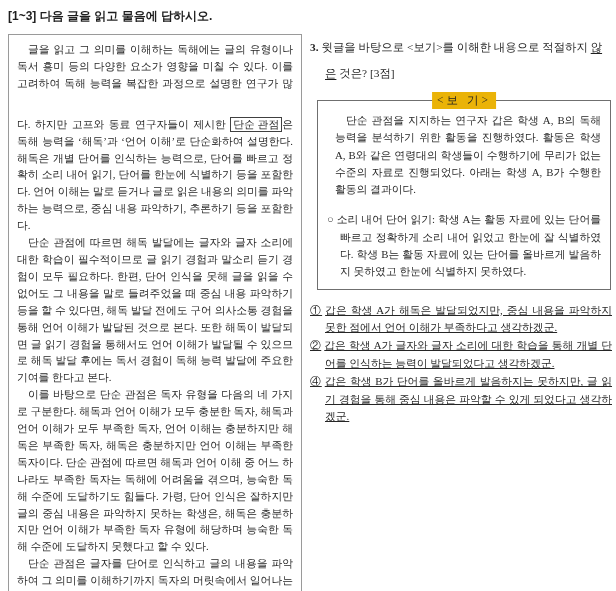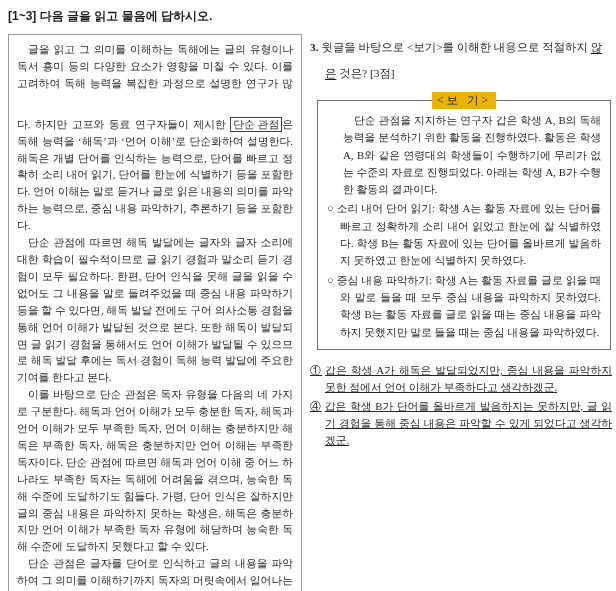--- a/index.html
+++ b/index.html
@@ -29,22 +29,22 @@
   .qnum { font-weight:bold; margin-right:3px; }
   .u { text-decoration:underline; text-underline-offset:2px; }
   .bogi-box {
     position:relative; border:1px solid #6f6f6f; margin:14px 1px 12px 7px;
     padding:11px 9px 8px 9px; font-size:10.8px; line-height:17.3px;
   }
   .bogi-label {
     position:absolute; top:-9px; left:50%; transform:translateX(-50%);
     background:#eab308; padding:0 5px; font-size:11.5px; letter-spacing:3px; white-space:nowrap; color:#222;
   }
-  .bogi-intro { margin:0 0 2px 16px; text-indent:11px; text-align:justify; word-break:break-all; }
-  .bogi-item { padding-left:13px; text-indent:-13px; text-align:justify; word-break:break-all; margin-top:2px; }
+  .bogi-intro { margin:0 0 2px 8px; text-indent:11px; text-align:justify; word-break:break-all; }
+  .bogi-item { padding-left:13px; text-indent:-13px; text-align:justify; word-break:break-all; margin-top:13px; }
   .bogi-item .marker { margin-right:3px; }
   .choices { margin:0; padding:0; list-style:none; font-size:10.8px; line-height:17.4px;text-decoration:underline; }
   .choice { padding-left:15px; text-indent:-15px; text-align:justify; word-break:break-all; margin-bottom:1px; }
   .choice-num { margin-right:3px; }
 </style>
 </head>
 <body>
 
 <div class="page">
 
@@ -62,23 +62,23 @@
     </div>
 
     <div class="col-right">
 
       <div class="stem"><span class="qnum">3.</span><span>윗글을 바탕으로 &lt;보기&gt;를 이해한 내용으로 적절하지 </span><span class="u">않은</span><span> 것은? [3점]</span></div>
 
       <div class="bogi-box">
         <span class="bogi-label">&lt;보 기&gt;</span>
         <p class="bogi-intro">단순 관점을 지지하는 연구자 갑은 학생 A, B의 독해 능력을 분석하기 위한 활동을 진행하였다. 활동은 학생 A, B와 같은 연령대의 학생들이 수행하기에 무리가 없는 수준의 자료로 진행되었다. 아래는 학생 A, B가 수행한 활동의 결과이다.</p>
         <div class="bogi-item"><span class="marker">○</span><span>소리 내어 단어 읽기: 학생 A는 활동 자료에 있는 단어를 빠르고 정확하게 소리 내어 읽었고 한눈에 잘 식별하였다. 학생 B는 활동 자료에 있는 단어를 올바르게 발음하지 못하였고 한눈에 식별하지 못하였다.</span></div>
-        <div class="bogi-item"><span class="marker">○</span><span>중심 내용 파악하기: 학생 A는 활동 자료를 글로 읽을 때와 말로 들을 때 모두 중심 내용을 파악하지 못하였다. 학생 B는 활동 자료를 글로 읽을 때는 중심 내용을 파악하지 못했지만 말로 들을 때는 중심 내용을 파악하였다.</span></div>
       </div>
 
       <ol class="choices">
         <li class="choice"><span class="choice-num">①</span><span>갑은 학생 A가 해독은 발달되었지만, 중심 내용을 파악하지 못한 점에서 언어 이해가 부족하다고 생각하겠군.</span></li>
+        <li class="choice"><span class="choice-num">②</span><span>갑은 학생 A가 글자와 글자 소리에 대한 학습을 통해 개별 단어를 인식하는 능력이 발달되었다고 생각하겠군.</span></li>
         <li class="choice"><span class="choice-num">④</span><span>갑은 학생 B가 단어를 올바르게 발음하지는 못하지만, 글 읽기 경험을 통해 중심 내용은 파악할 수 있게 되었다고 생각하겠군.</span></li>
       </ol>
 
     </div>
   </div>
 </div>
 
 </body></html>

